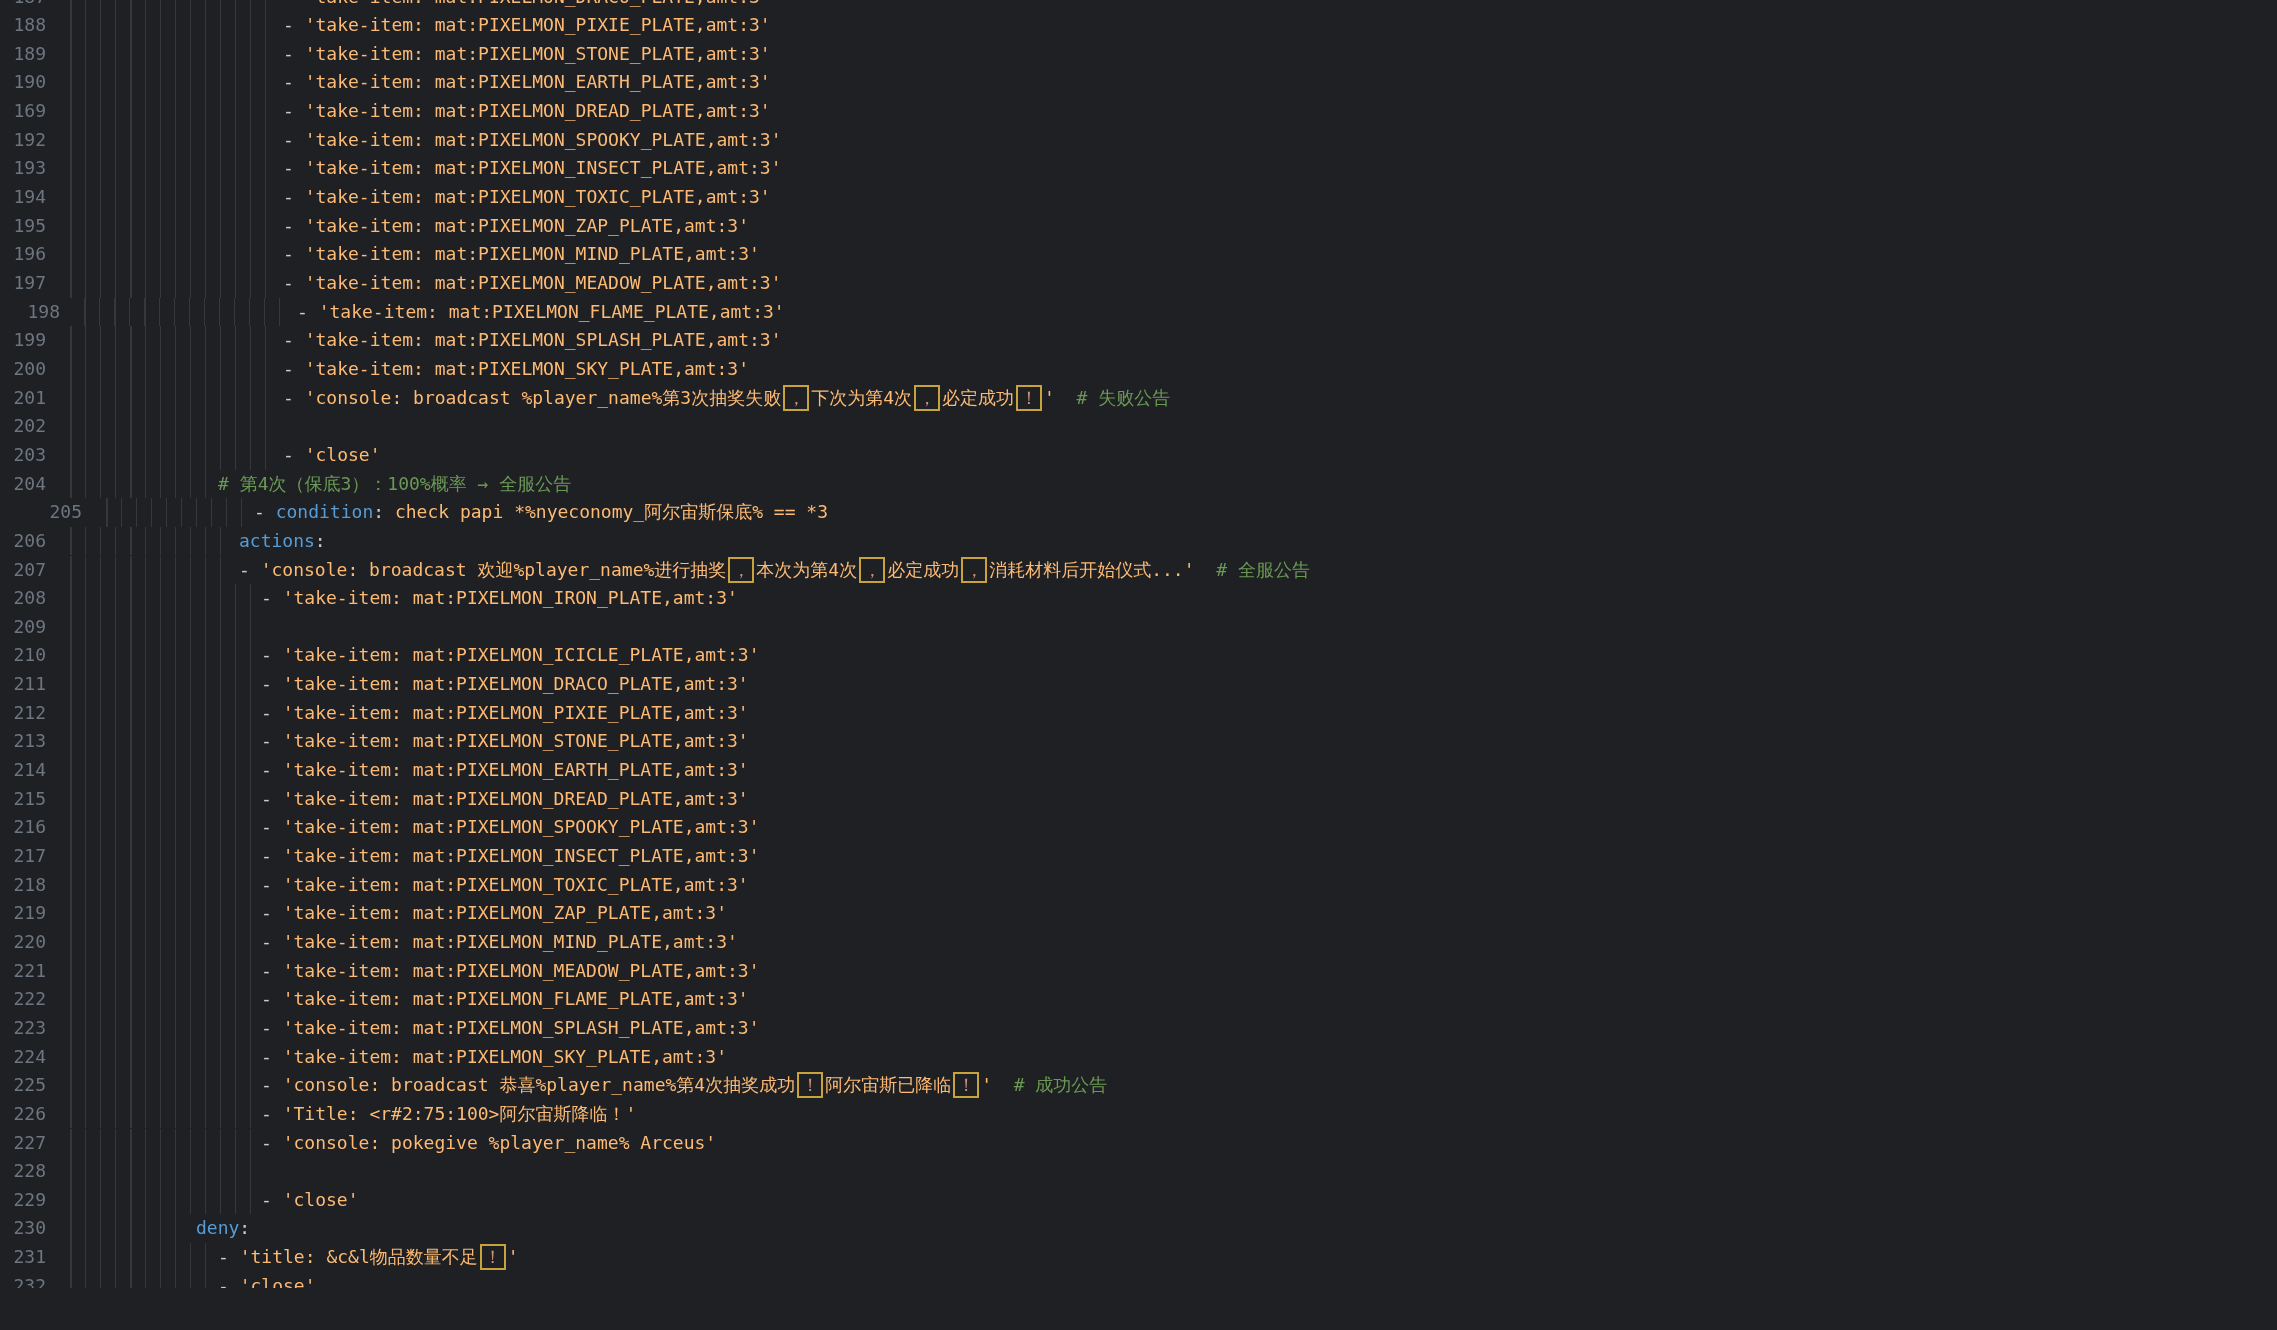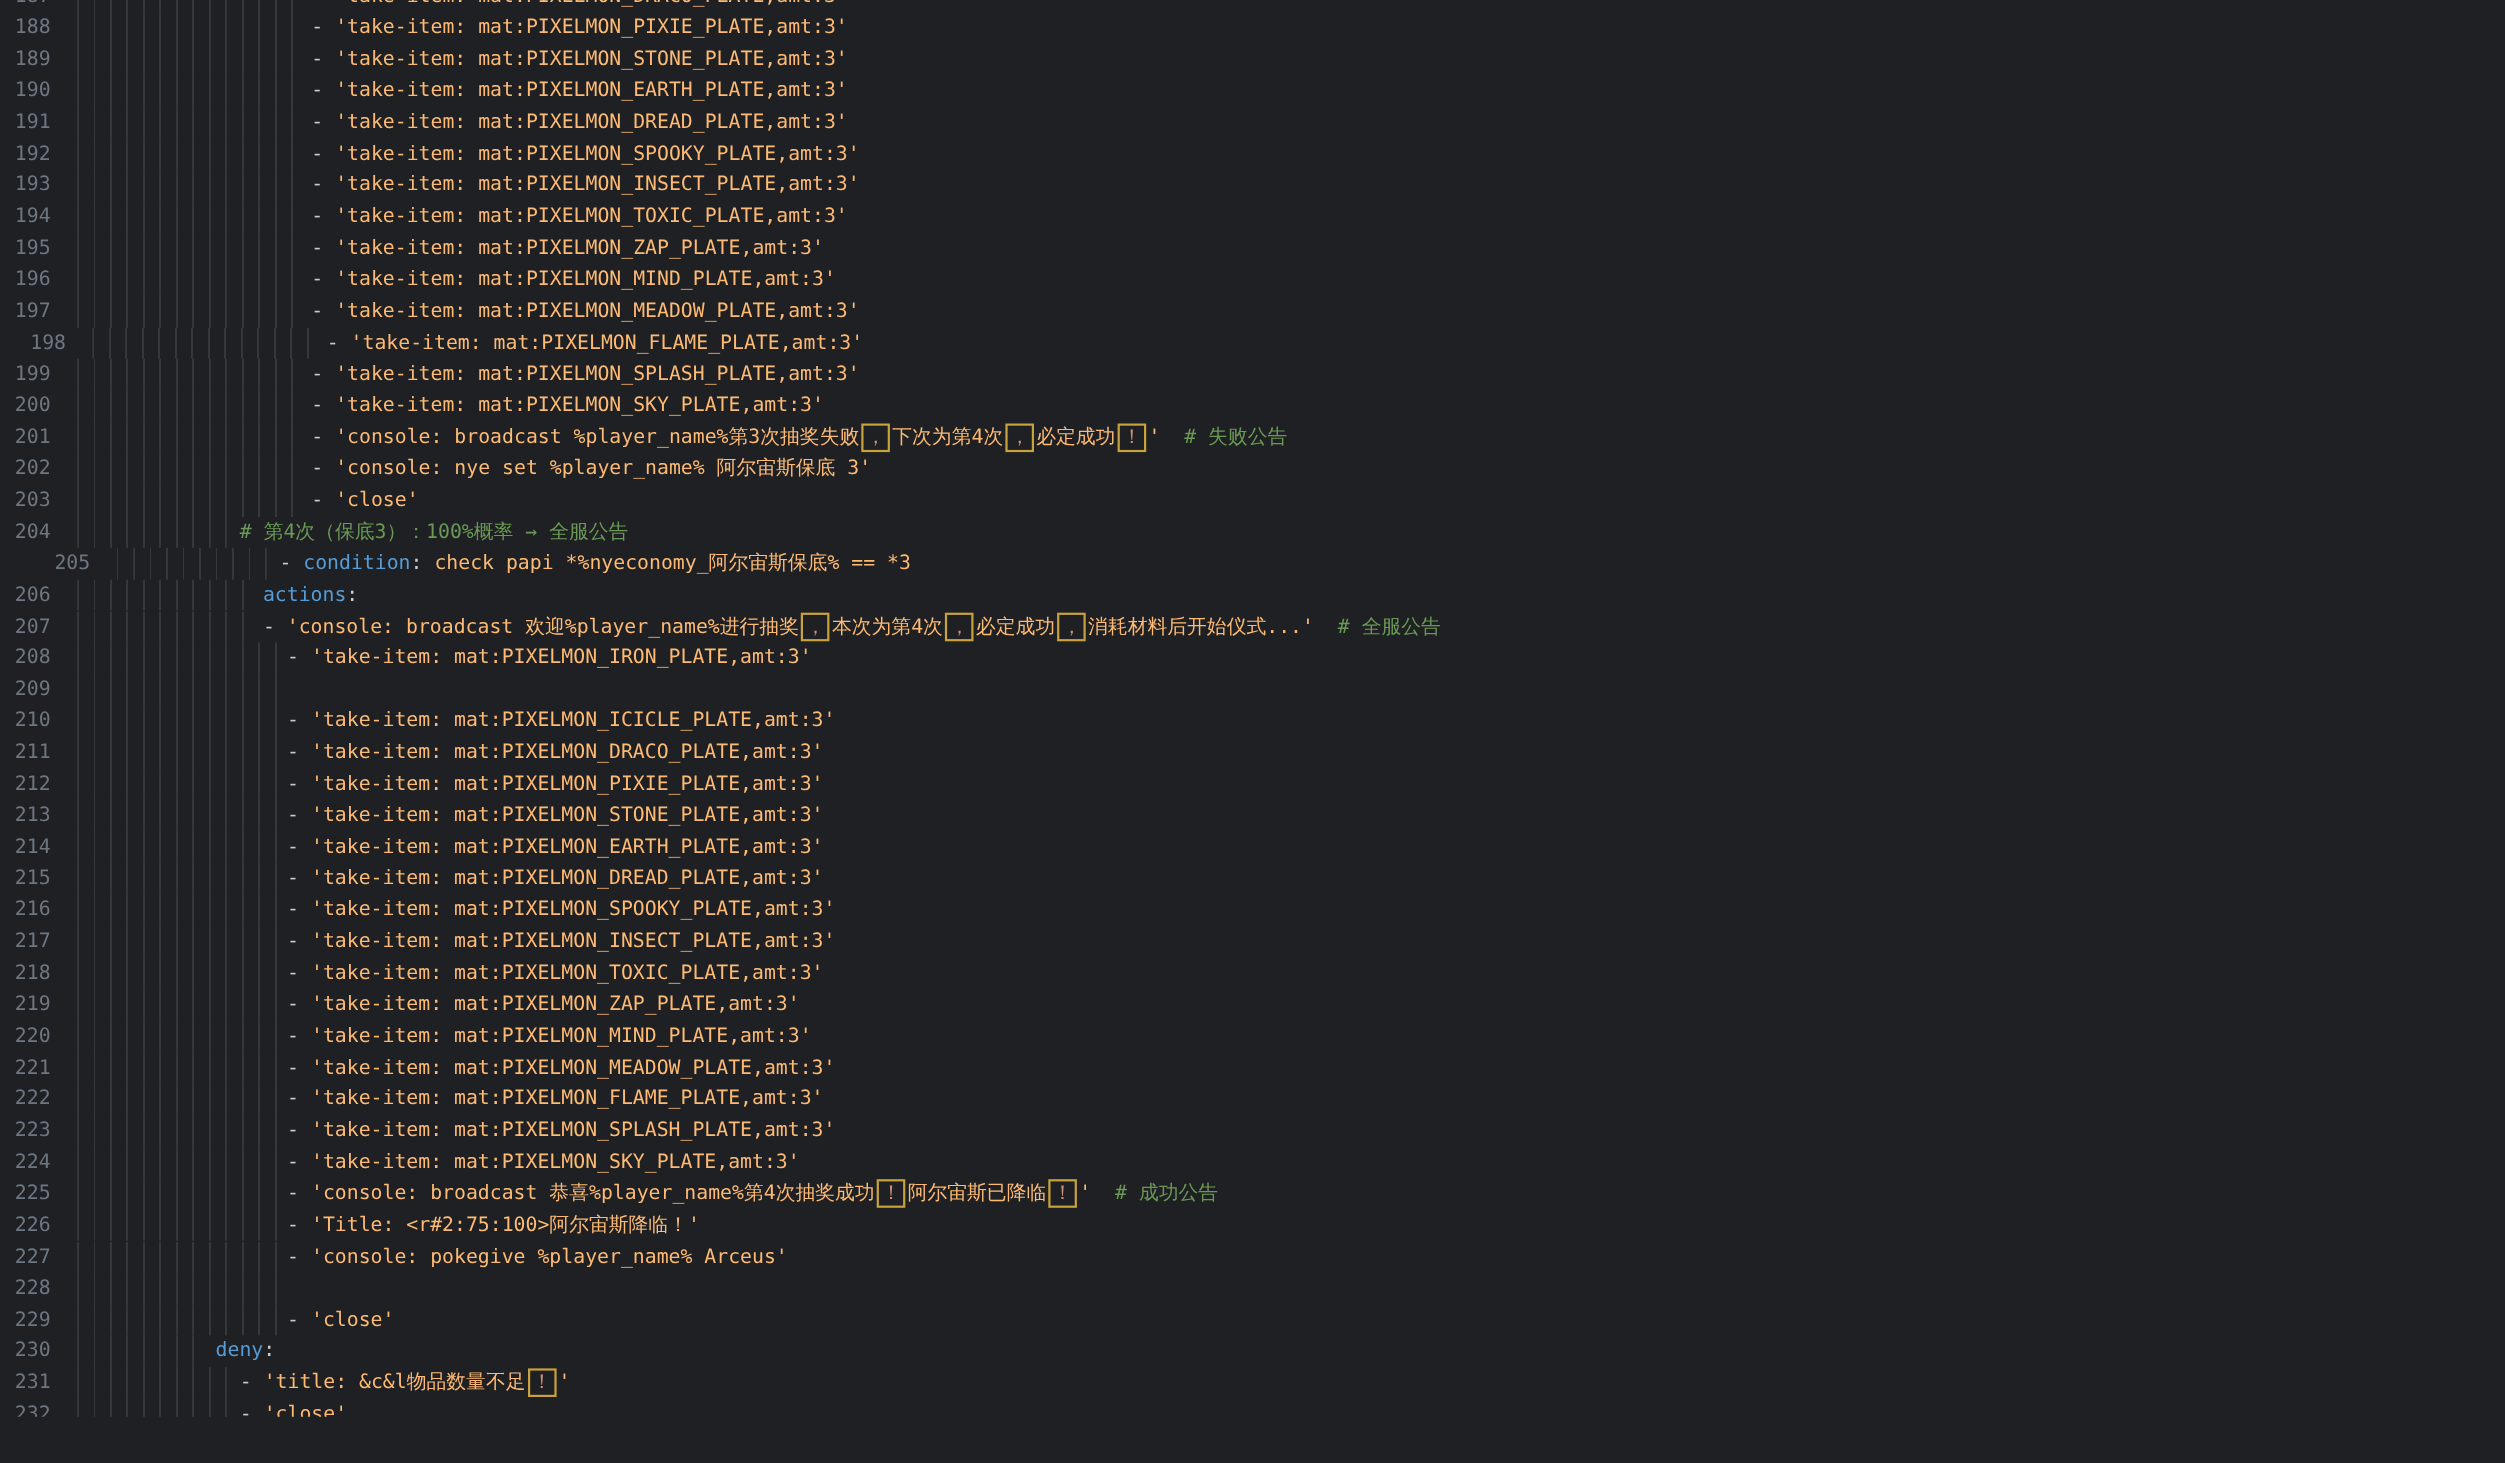--- a/index.html
+++ b/index.html
@@ -55,32 +55,32 @@
 </style>
 </head>
 <body>
 
 <div class="editor">
   <div id="lines-root">
       <div class="line" style="top: -17.5px;"><span class="ln">187</span><span class="guides" style="width: 205px;"></span><span class="code" style="left: 283px;"><span class="t-p">- </span><span class="t-s">'take-item: mat:PIXELMON_DRACO_PLATE,amt:3'</span></span></div>
       <div class="line" style="top: 11.15px;"><span class="ln">188</span><span class="guides" style="width: 205px;"></span><span class="code" style="left: 283px;"><span class="t-p">- </span><span class="t-s">'take-item: mat:PIXELMON_PIXIE_PLATE,amt:3'</span></span></div>
       <div class="line" style="top: 39.8px;"><span class="ln">189</span><span class="guides" style="width: 205px;"></span><span class="code" style="left: 283px;"><span class="t-p">- </span><span class="t-s">'take-item: mat:PIXELMON_STONE_PLATE,amt:3'</span></span></div>
       <div class="line" style="top: 68.45px;"><span class="ln">190</span><span class="guides" style="width: 205px;"></span><span class="code" style="left: 283px;"><span class="t-p">- </span><span class="t-s">'take-item: mat:PIXELMON_EARTH_PLATE,amt:3'</span></span></div>
-      <div class="line" style="top: 97.1px;"><span class="ln">191</span><span class="guides" style="width: 205px;"></span><span class="code" style="left: 283px;"><span class="t-p">- </span><span class="t-s">'take-item: mat:PIXELMON_DREAD_PLATE,amt:3'</span></span></div>
+      <div class="line" style="top: 97.1px;"><span class="ln">169</span><span class="guides" style="width: 205px;"></span><span class="code" style="left: 283px;"><span class="t-p">- </span><span class="t-s">'take-item: mat:PIXELMON_DREAD_PLATE,amt:3'</span></span></div>
       <div class="line" style="top: 125.75px;"><span class="ln">192</span><span class="guides" style="width: 205px;"></span><span class="code" style="left: 283px;"><span class="t-p">- </span><span class="t-s">'take-item: mat:PIXELMON_SPOOKY_PLATE,amt:3'</span></span></div>
       <div class="line" style="top: 154.4px;"><span class="ln">193</span><span class="guides" style="width: 205px;"></span><span class="code" style="left: 283px;"><span class="t-p">- </span><span class="t-s">'take-item: mat:PIXELMON_INSECT_PLATE,amt:3'</span></span></div>
       <div class="line" style="top: 183.05px;"><span class="ln">194</span><span class="guides" style="width: 205px;"></span><span class="code" style="left: 283px;"><span class="t-p">- </span><span class="t-s">'take-item: mat:PIXELMON_TOXIC_PLATE,amt:3'</span></span></div>
       <div class="line" style="top: 211.7px;"><span class="ln">195</span><span class="guides" style="width: 205px;"></span><span class="code" style="left: 283px;"><span class="t-p">- </span><span class="t-s">'take-item: mat:PIXELMON_ZAP_PLATE,amt:3'</span></span></div>
       <div class="line" style="top: 240.35px;"><span class="ln">196</span><span class="guides" style="width: 205px;"></span><span class="code" style="left: 283px;"><span class="t-p">- </span><span class="t-s">'take-item: mat:PIXELMON_MIND_PLATE,amt:3'</span></span></div>
       <div class="line" style="top: 269px;"><span class="ln">197</span><span class="guides" style="width: 205px;"></span><span class="code" style="left: 283px;"><span class="t-p">- </span><span class="t-s">'take-item: mat:PIXELMON_MEADOW_PLATE,amt:3'</span></span></div>
       <div class="line" style="top: 297.65px; margin-left: 14px;"><span class="ln">198</span><span class="guides" style="width: 205px;"></span><span class="code" style="left: 283px;"><span class="t-p">- </span><span class="t-s">'take-item: mat:PIXELMON_FLAME_PLATE,amt:3'</span></span></div>
       <div class="line" style="top: 326.3px;"><span class="ln">199</span><span class="guides" style="width: 205px;"></span><span class="code" style="left: 283px;"><span class="t-p">- </span><span class="t-s">'take-item: mat:PIXELMON_SPLASH_PLATE,amt:3'</span></span></div>
       <div class="line" style="top: 354.95px;"><span class="ln">200</span><span class="guides" style="width: 205px;"></span><span class="code" style="left: 283px;"><span class="t-p">- </span><span class="t-s">'take-item: mat:PIXELMON_SKY_PLATE,amt:3'</span></span></div>
       <div class="line" style="top: 383.6px;"><span class="ln">201</span><span class="guides" style="width: 205px;"></span><span class="code" style="left: 283px;"><span class="t-p">- </span><span class="t-s">'console: broadcast %player_name%第3次抽奖失败</span><span class="t-b">，</span><span class="t-s">下次为第4次</span><span class="t-b">，</span><span class="t-s">必定成功</span><span class="t-b">！</span><span class="t-s">'</span><span class="t-p">  </span><span class="t-c"># 失败公告</span></span></div>
-      <div class="line" style="top: 412.25px;"><span class="ln">202</span><span class="guides" style="width: 205px;"></span><span class="code" style="left: 283px;"><span class="t-p">- </span><span class="t-s">'console: nye set %player_name% 阿尔宙斯保底 3'</span></span></div>
+      <div class="line" style="top: 412.25px;"><span class="ln">202</span><span class="guides" style="width: 205px;"></span></div>
       <div class="line" style="top: 440.9px;"><span class="ln">203</span><span class="guides" style="width: 205px;"></span><span class="code" style="left: 283px;"><span class="t-p">- </span><span class="t-s">'close'</span></span></div>
       <div class="line" style="top: 469.55px;"><span class="ln">204</span><span class="guides" style="width: 140px;"></span><span class="code" style="left: 218px;"><span class="t-c"># 第4次（保底3）：100%概率 → 全服公告</span></span></div>
       <div class="line" style="top: 498.2px; margin-left: 36px;"><span class="ln">205</span><span class="guides" style="width: 140px;"></span><span class="code" style="left: 218px;"><span class="t-p">- </span><span class="t-k">condition</span><span class="t-p">: </span><span class="t-s">check papi *%nyeconomy_阿尔宙斯保底% == *3</span></span></div>
       <div class="line" style="top: 526.85px;"><span class="ln">206</span><span class="guides" style="width: 161px;"></span><span class="code" style="left: 239px;"><span class="t-k">actions</span><span class="t-p">:</span></span></div>
       <div class="line" style="top: 555.5px;"><span class="ln">207</span><span class="guides" style="width: 161px;"></span><span class="code" style="left: 239px;"><span class="t-p">- </span><span class="t-s">'console: broadcast 欢迎%player_name%进行抽奖</span><span class="t-b">，</span><span class="t-s">本次为第4次</span><span class="t-b">，</span><span class="t-s">必定成功</span><span class="t-b">，</span><span class="t-s">消耗材料后开始仪式...'</span><span class="t-p">  </span><span class="t-c"># 全服公告</span></span></div>
       <div class="line" style="top: 584.15px;"><span class="ln">208</span><span class="guides" style="width: 183px;"></span><span class="code" style="left: 261px;"><span class="t-p">- </span><span class="t-s">'take-item: mat:PIXELMON_IRON_PLATE,amt:3'</span></span></div>
       <div class="line" style="top: 612.8px;"><span class="ln">209</span><span class="guides" style="width: 183px;"></span></div>
       <div class="line" style="top: 641.45px;"><span class="ln">210</span><span class="guides" style="width: 183px;"></span><span class="code" style="left: 261px;"><span class="t-p">- </span><span class="t-s">'take-item: mat:PIXELMON_ICICLE_PLATE,amt:3'</span></span></div>
       <div class="line" style="top: 670.1px;"><span class="ln">211</span><span class="guides" style="width: 183px;"></span><span class="code" style="left: 261px;"><span class="t-p">- </span><span class="t-s">'take-item: mat:PIXELMON_DRACO_PLATE,amt:3'</span></span></div>
       <div class="line" style="top: 698.75px;"><span class="ln">212</span><span class="guides" style="width: 183px;"></span><span class="code" style="left: 261px;"><span class="t-p">- </span><span class="t-s">'take-item: mat:PIXELMON_PIXIE_PLATE,amt:3'</span></span></div>

